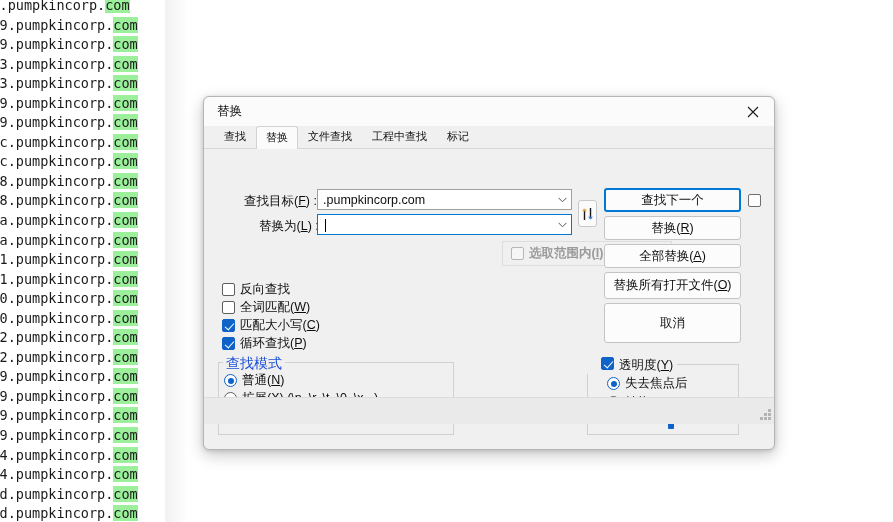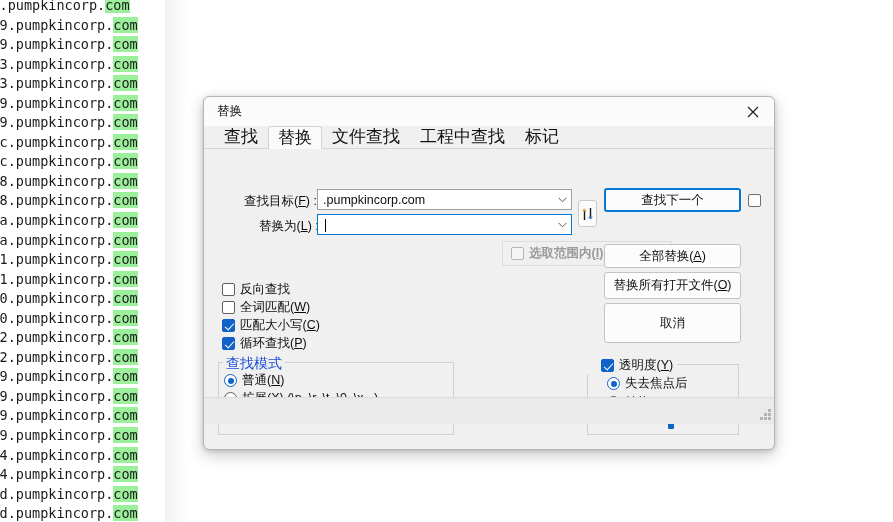--- a/index.html
+++ b/index.html
@@ -96,21 +96,21 @@
     border-bottom: 1px solid #d7d7d7;
   }
   .tabs {
     position: absolute;
     left: 10px; top: 0;
     display: flex;
     align-items: flex-end;
     height: 22px;
   }
   .tab {
-    font-size: 17px;
+    font-size: 11px;
     color: #111111;
     padding: 2px 9px 3px 9px;
     height: 22px;
     box-sizing: border-box;
     line-height: 17px;
     border-left: 1px solid transparent;
     border-right: 1px solid transparent;
     cursor: default;
     white-space: nowrap;
   }
@@ -312,21 +312,21 @@
     font-size: 14px;
     color: #1d4ed8;
     padding: 0 3px;
     white-space: nowrap;
   }
   .group-title-chk {
     position: absolute;
     background: #f0f0f0;
     padding: 0 4px 0 16px;
     display: flex;
-    align-items: center;
+    align-items: flex-start;
     font-size: 12.5px;
     color: #0d0d0d;
     white-space: nowrap;
     cursor: default;
   }
 
   .mnem { text-decoration: underline; }
 
   
   .slider {
@@ -431,20 +431,23 @@
           <span class="cbox disabled"></span>
           <span><span>选取范围内</span>(<span class="mnem">I</span>)</span>
         </div>
       </div>
 
       <div class="bare-check" style="left:544px; top:45px;"></div>
 
       <div class="btn primary" style="left:400px; top:39px; width:137px; height:24px;">
         <span><span>查找下一个</span></span>
       </div>
+      <div class="btn" style="left:400px; top:67px; width:137px; height:24px;">
+        <span><span>替换</span>(<span class="mnem">R</span>)</span>
+      </div>
       <div class="btn" style="left:400px; top:123px; width:137px; height:27px;">
         <span><span>替换所有打开文件</span>(<span class="mnem">O</span>)</span>
       </div>
       <div class="btn" style="left:400px; top:95px; width:137px; height:24px;">
         <span><span>全部替换</span>(<span class="mnem">A</span>)</span>
       </div>
       <div class="btn" style="left:400px; top:154px; width:137px; height:40px;">
         <span><span>取消</span></span>
       </div>
 

